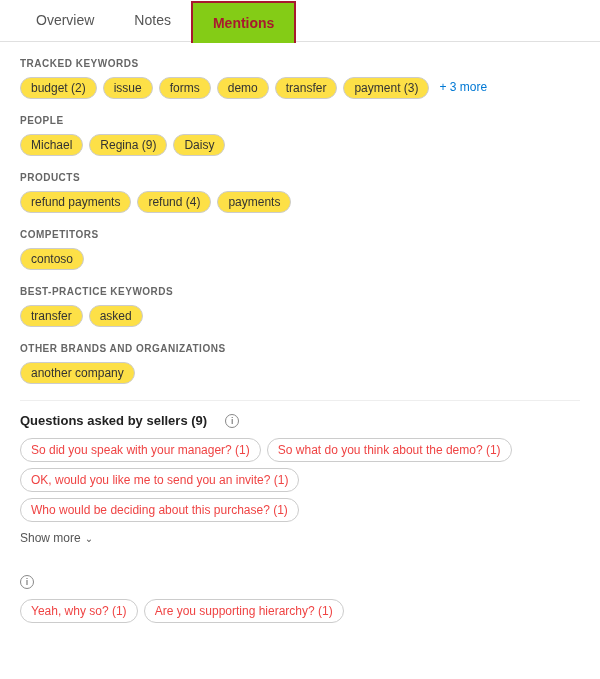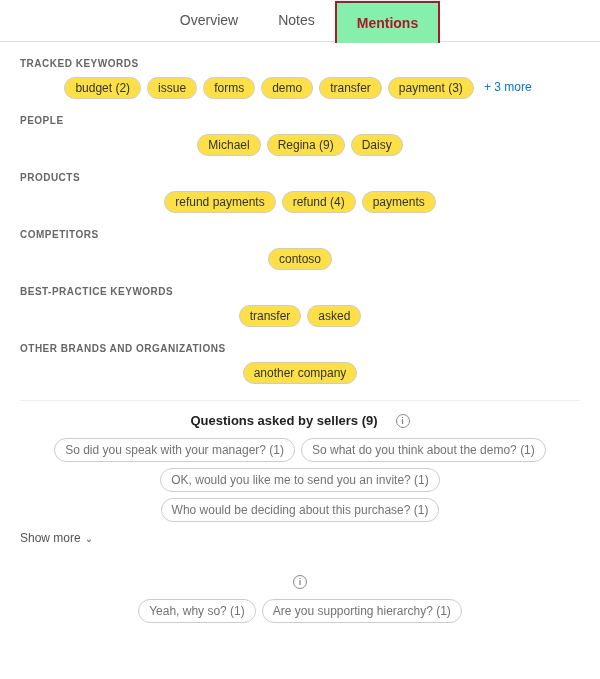--- a/index.html
+++ b/index.html
@@ -1,15 +1,15 @@
 <!DOCTYPE html>
 <html><head>
   <meta charset="utf-8">
   <style>
-    * { box-sizing: border-box; margin: 0; padding: 0; justify-content: center; }
+    * { box-sizing: border-box; margin: 0; padding: 0; }
     body {
       font-family: 'Segoe UI', Arial, sans-serif;
       font-size: 13px;
       color: #333;
       background: #fff;
       width: 600px;
       min-height: 679px;
     }
 
     
@@ -24,21 +24,21 @@
       font-size: 14px;
       color: #555;
       border-bottom: 2px solid transparent;
       margin-bottom: -1px;
     }
     .tab.active-mentions {
       color: #a8192e;
       border: 2px solid #a8192e;
       border-bottom: none;
       font-weight: 600;
-      background: #86efac;
+      background: #84cc16;
       position: relative;
       top: 1px;
     }
 
     
     .content {
       padding: 16px 20px;
     }
 
     .section {
@@ -119,21 +119,21 @@
       margin-bottom: 8px;
     }
 
     .question-tag {
       display: inline-flex;
       align-items: center;
       padding: 4px 10px;
       border: 1px solid #ccc;
       border-radius: 12px;
       font-size: 12px;
-      color: #737373;
+      color: #ef4444;
       background: #fff;
       cursor: pointer;
       white-space: nowrap;
     }
 
     .show-more {
       display: inline-flex;
       align-items: center;
       gap: 4px;
       font-size: 12px;

